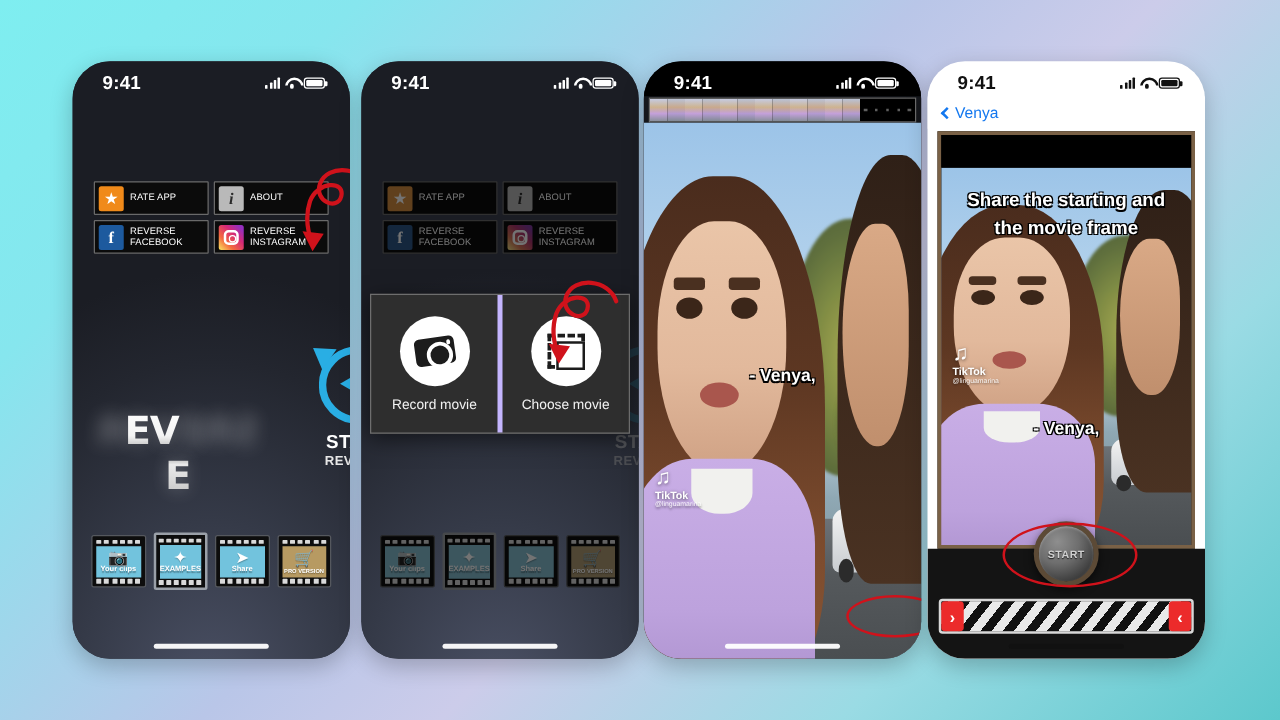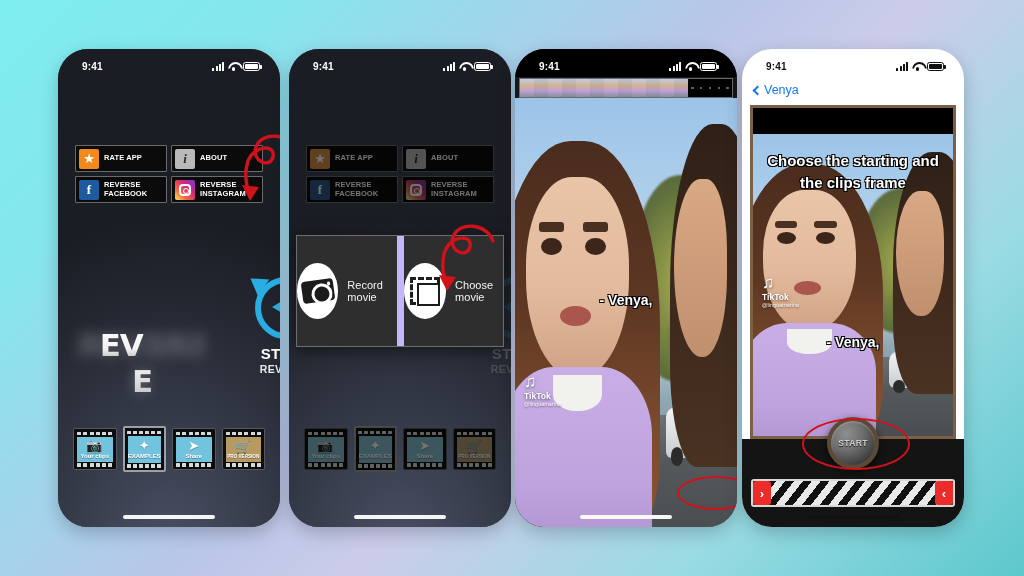--- a/index.html
+++ b/index.html
@@ -22,21 +22,21 @@
   .phone.p1 { left: 58px;  top: 49px; background:#2b2f3a; }
   .phone.p2 { left: 289px; top: 49px; background:#2b2f3a; }
   .phone.p3 { left: 515px; top: 49px; background:#15171c; }
   .phone.p4 { left: 742px; top: 49px; background:#ffffff; }
 
   
   .statusbar {
     position: relative; height: 28px;
     display: flex; align-items: center; justify-content: space-between;
     padding: 6px 20px 0 24px;
-    font-size: 10px; font-weight: bold; letter-spacing: .2px;
+    font-size: 15px; font-weight: bold; letter-spacing: .2px;
   }
   .statusbar.dark { color: #fff; }
   .statusbar.light { color: #111; }
   .sb-icons { display: flex; align-items: center; gap: 4px; }
   .bars { display: flex; align-items: flex-end; gap: 1.2px; height: 9px; }
   .bars i { width: 2px; background: currentColor; border-radius: .5px; display:block; }
   .bars i:nth-child(1){height:3px} .bars i:nth-child(2){height:5px}
   .bars i:nth-child(3){height:7px} .bars i:nth-child(4){height:9px}
   .wifi { width: 11px; height: 9px; position: relative; }
   .wifi::before{
@@ -75,21 +75,21 @@
   }
   .menu-ico { width: 20px; height: 20px; flex: 0 0 20px; border-radius: 2px;
     display:flex; align-items:center; justify-content:center; font-size:13px; color:#fff; }
   .ico-star { background:#f08a1a; }
   .ico-info { background:#b9b9b9; color:#2a2a2a; font-weight:bold; font-style:italic; font-family:"Liberation Serif",serif; }
   .ico-fb   { background:#1d5a9e; font-family:"Liberation Serif",serif; font-weight:bold; }
   .ico-ig   { background: linear-gradient(45deg,#f9d85e 4%,#f46b3f 30%,#d62976 62%,#962fbf 88%); }
   .ico-ig .igbox { width:12px; height:12px; border:2px solid #fff; border-radius:4px; position:relative; }
   .ico-ig .igbox::after{ content:""; position:absolute; left:2px; top:2px; width:4px; height:4px;
     border:1.5px solid #fff; border-radius:50%; }
-  .menu-label { color:#fff; font-size:7.5px; font-weight:bold; line-height:1.15; letter-spacing:.1px; }
+  .menu-label { color:#fff; font-size:7.5px; font-weight:normal; line-height:1.15; letter-spacing:.1px; }
 
   .logo-wrap { position:absolute; left:16px; top:278px; width:136px; text-align:center; }
   .logo {
     font-size: 31px; font-weight: 900; letter-spacing: -1px;
     background: linear-gradient(180deg,#ffffff 0%,#f2f2f2 30%,#9a9a9a 52%,#e8e8e8 62%,#bdbdbd 100%);
     -webkit-background-clip: text; background-clip:text; color: transparent;
     text-shadow: 0 0 14px rgba(255,255,255,.28);
     font-family:"DejaVu Sans", sans-serif;
   }
   .logo .mir { display:inline-block; transform: scaleX(-1); }
@@ -127,22 +127,22 @@
   .film-ico { font-size:13px; line-height:1; color:#fff; filter: drop-shadow(0 1px 0 rgba(0,0,0,.25)); }
   .film-lbl { font-size:6px; font-weight:bold; color:#fff; margin-top:1px; text-shadow:0 1px 1px rgba(0,0,0,.4); white-space:nowrap; }
   .film.gold .film-lbl { font-size:4.6px; }
 
   .dimmed { filter: brightness(.45) saturate(.7); }
   .modal {
     position:absolute; left:7px; top:186px; width:208px; height:112px;
     background:#2e2e2e; border:1px solid #6e6e6e; display:flex;
     box-shadow: 0 4px 16px rgba(0,0,0,.5);
   }
-  .modal-opt { flex:1; display:flex; flex-direction:row; align-items:center; justify-content:center; gap:9px; }
-  .modal-opt + .modal-opt { border-left:7px solid #c4b5fd; }
+  .modal-opt { flex:1; display:flex; flex-direction:column; align-items:center; justify-content:center; gap:9px; }
+  .modal-opt + .modal-opt { border-left:4px solid #c4b5fd; }
   .disc { width:56px; height:56px; border-radius:50%; background:#fff;
           display:flex; align-items:center; justify-content:center; }
   .cam { width:32px; height:22px; background:#1c1c1c; border-radius:4px; position:relative; transform: rotate(-8deg); }
   .cam::before{ content:""; position:absolute; left:9px; top:3.5px; width:15px; height:15px;
     border:3.4px solid #fff; border-radius:50%; background:#1c1c1c; }
   .cam::after{ content:""; position:absolute; right:3px; top:3px; width:3.5px; height:3.5px;
     background:#fff; border-radius:50%; }
   .gal { width:30px; height:28px; border:3px dashed #1c1c1c; position:relative; background:#fff; }
   .gal::before{ content:""; position:absolute; left:4px; top:3px; width:19px; height:19px;
     border:2.6px solid #1c1c1c; background:#fff; }
@@ -677,22 +677,22 @@
               <span class="w-face"></span>
             <span class="w-brow l"></span>
               <span class="w-brow r"></span>
             <span class="w-eye l"></span>
               <span class="w-eye r"></span>
             <span class="w-mouth"></span>
               <span class="w-body"></span>
               <span class="w-collar"></span>
           </div>
         </div>
-        <div class="caption" style="top:18px; font-size:15px;">Choose the starting and</div>
-        <div class="caption" style="top:40px; font-size:15px;">the clips frame</div>
+        <div class="caption" style="top:18px; font-size:15px;">Share the starting and</div>
+        <div class="caption" style="top:40px; font-size:15px;">the movie frame</div>
         <div class="tiktok-wm" style="bottom:128px">
           <div class="tt-note">♫</div>
           <div class="tt-name">TikTok</div>
           <div class="tt-handle">@linguamarina</div>
         </div>
         <div class="caption" style="top:200px">- Venya,</div>
       </div>
     </div>
 
     <div class="p4-ctrl">

